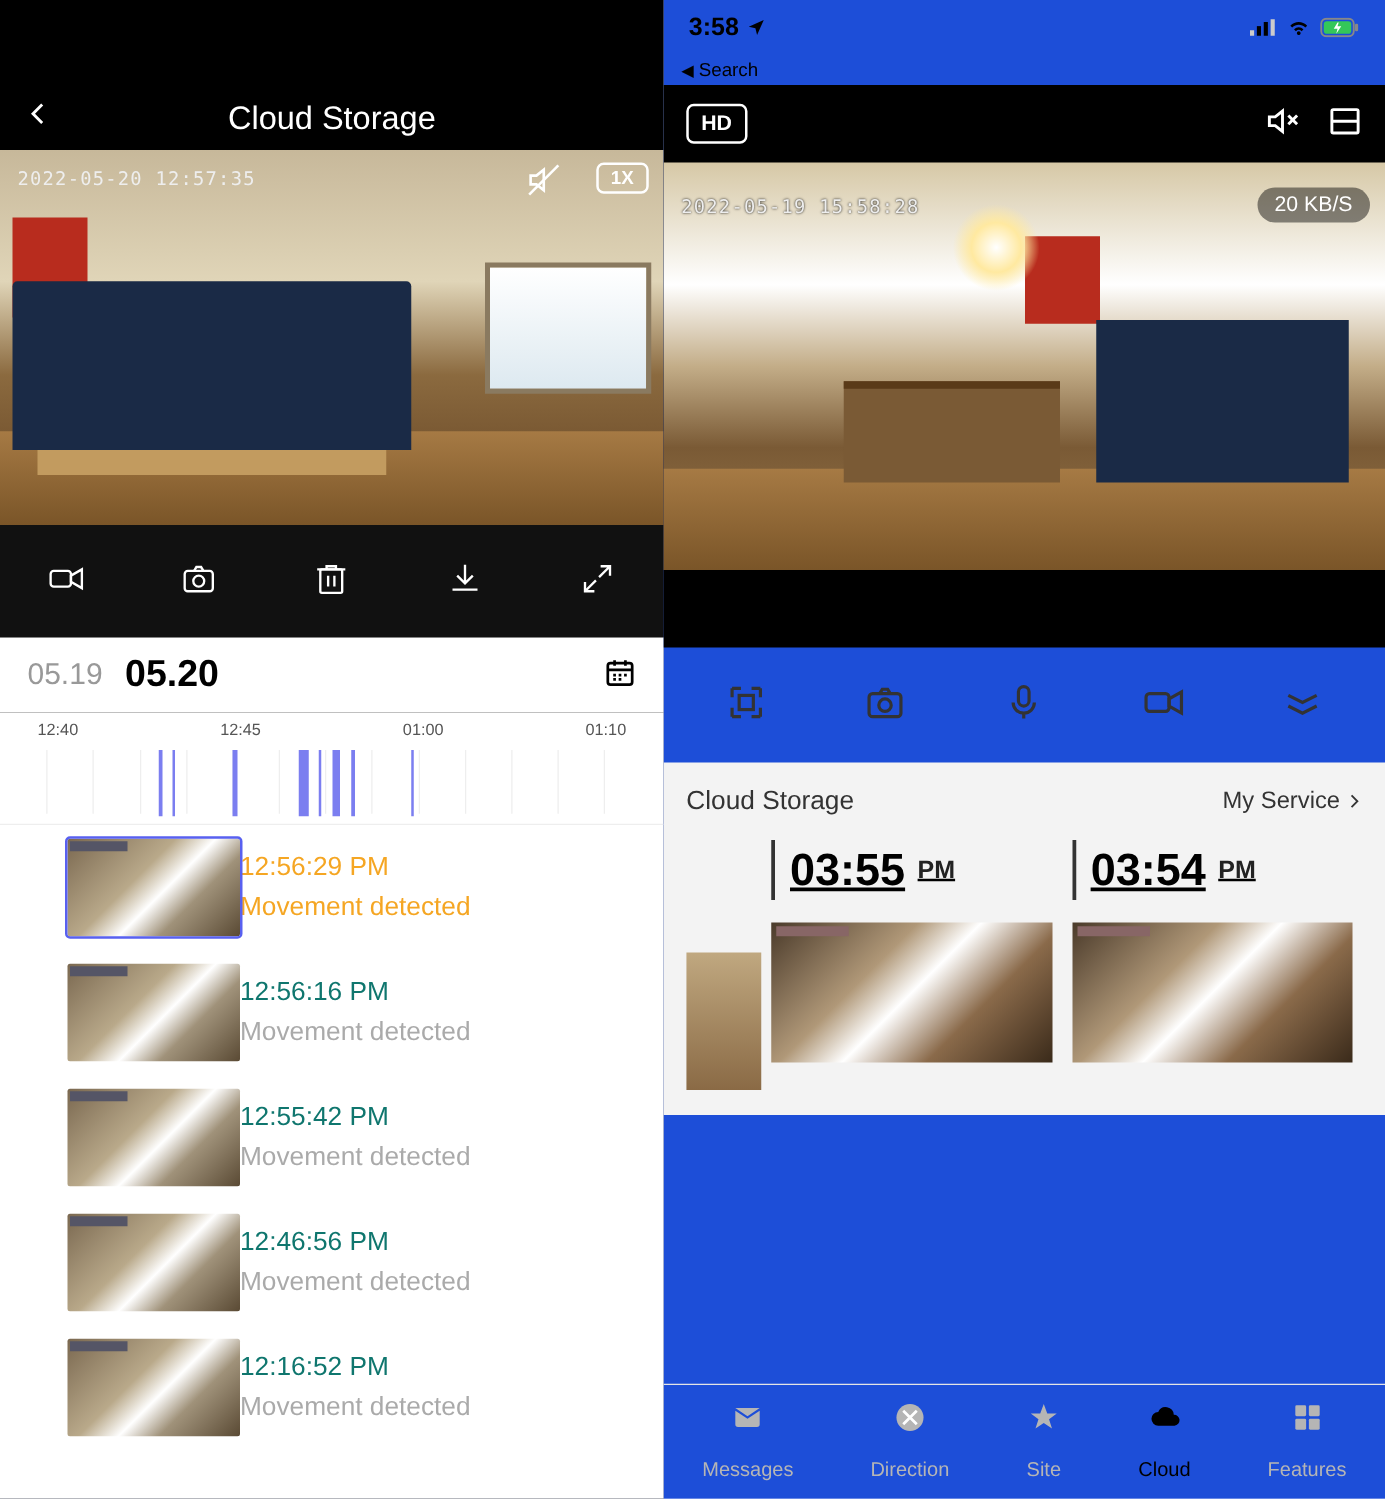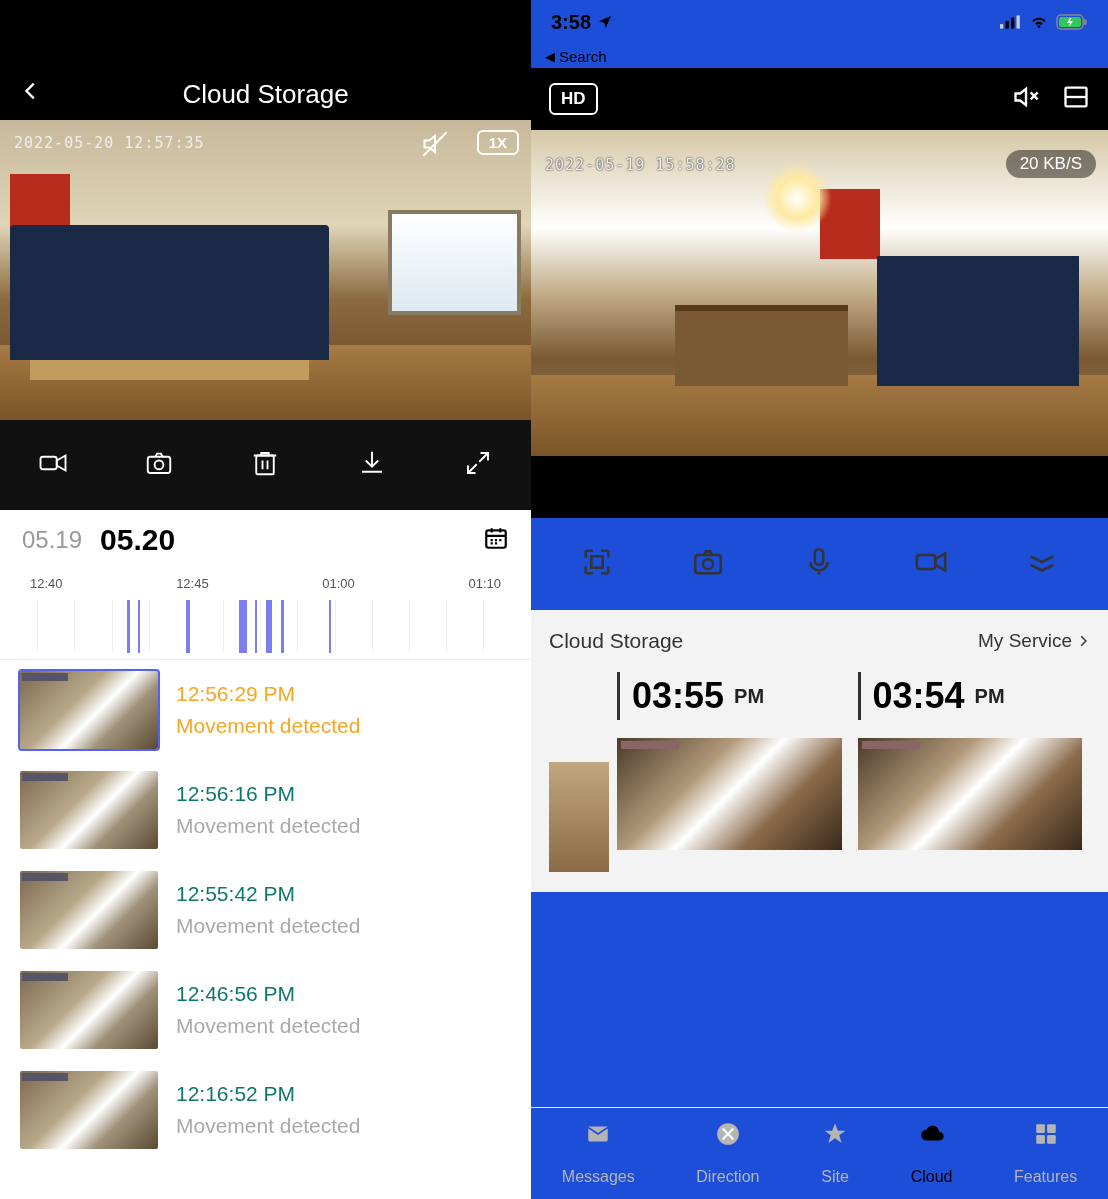--- a/index.html
+++ b/index.html
@@ -22,21 +22,21 @@
   .l-daterow .inactive { color: #999; font-size: 24px; }
   .l-daterow .active { color: #000; font-size: 30px; font-weight: 700; }
   .l-daterow .cal { margin-left: auto; }
   .l-daterow .cal svg { width: 26px; height: 26px; stroke: #000; fill: none; stroke-width: 2; }
   .l-timeline { height: 90px; background: #fff; position: relative; border-bottom: 1px solid #eee; }
   .l-timeline .labels { display: flex; justify-content: space-between; padding: 6px 30px 0; color: #555; font-size: 13px; }
   .l-timeline .track { position: absolute; top: 30px; bottom: 0; left: 0; right: 0; }
   .l-timeline .tick { position: absolute; top: 0; bottom: 8px; width: 1px; background: #eee; }
   .l-timeline .event { position: absolute; top: 0; bottom: 6px; background: #7b7ef0; }
   .l-events { flex: 1; background: #fff; overflow: hidden; }
-  .ev-row { display: flex; padding: 10px 20px; gap: 18px; height: 100px; align-items: center; }
+  .ev-row { display: flex; padding: 10px 20px; height: 100px; align-items: center; margin-left: 34px; }
   .ev-row .thumb { width: 138px; height: 78px; background: linear-gradient(135deg,#7a6850,#b9a98a 40%,#fff 55%,#a0927a 70%,#5a4a34); border-radius: 2px; position: relative; }
   .ev-row .thumb::before { content:""; position:absolute; top:2px; left:2px; width:46px; height:8px; background:#556; }
   .ev-row.selected .thumb { outline: 2px solid #5860f0; }
   .ev-row .info { display: flex; flex-direction: column; gap: 8px; }
   .ev-row .time { font-size: 21px; color: #0f766e; }
   .ev-row .desc { font-size: 21px; color: #aaa; }
   .ev-row.selected .time, .ev-row.selected .desc { color: #f5a623; }
 
   
   .r-status { height: 44px; display: flex; align-items: center; padding: 0 20px; font-weight: 600; font-size: 20px; }
@@ -57,21 +57,21 @@
   .r-video-frame .rate { position: absolute; top: 20px; right: 12px; background: rgba(0,0,0,.45); color: #fff; padding: 4px 14px; border-radius: 16px; font-size: 17px; }
   .r-video-black { height: 62px; }
   .r-control-row { height: 92px; display: flex; justify-content: space-around; align-items: center; padding: 0 10px; }
   .r-control-row svg { width: 34px; height: 34px; stroke: #333; fill: none; stroke-width: 1.8; }
   .r-cloud-section { background: #f3f3f3; padding: 0 18px 20px; }
   .r-cloud-head { display: flex; align-items: center; height: 62px; }
   .r-cloud-head .label { font-size: 21px; color: #333; }
   .r-cloud-head .service { margin-left: auto; font-size: 19px; color: #333; display: flex; align-items: center; gap: 4px; }
   .r-clips { display: flex; gap: 0; align-items: flex-start; overflow: hidden; }
   .r-clip-preview { width: 60px; height: 110px; background: linear-gradient(180deg,#c0a880,#8a6a45); margin-top: 90px; flex-shrink: 0; }
-  .r-clip { flex: 1; padding: 0 8px; }
+  .r-clip { flex: 1; padding: 0 8px; text-decoration: underline; }
   .r-clip .t { display: flex; align-items: baseline; gap: 10px; border-left: 3px solid #333; padding-left: 12px; margin-bottom: 18px; height: 48px; align-items: center; }
   .r-clip .big { font-size: 36px; font-weight: 800; }
   .r-clip .small { font-size: 20px; font-weight: 700; color: #222; }
   .r-clip .img { height: 112px; background: linear-gradient(135deg,#4a3a2a,#b09878 35%,#fff 50%,#8a6a4a 70%,#3a2a1a); position: relative; }
   .r-clip .img::before { content:""; position:absolute; top:3px; left:4px; width:58px; height:8px; background:#866; }
   .r-tabs { height: 92px; display: flex; justify-content: space-around; align-items: center; border-top: 1px solid #e5e5e5; }
   .r-tab { display: flex; flex-direction: column; align-items: center; gap: 21px; color: #b5b5b5; font-size: 16px; }
   .r-tab.active { color: #000; }
   .r-tab svg { width: 28px; height: 26px; fill: currentColor; }
 

